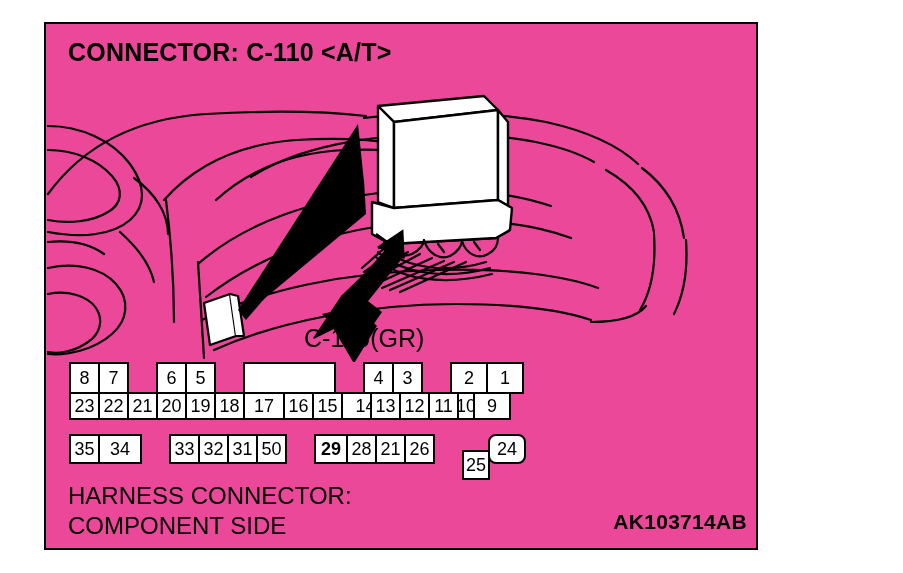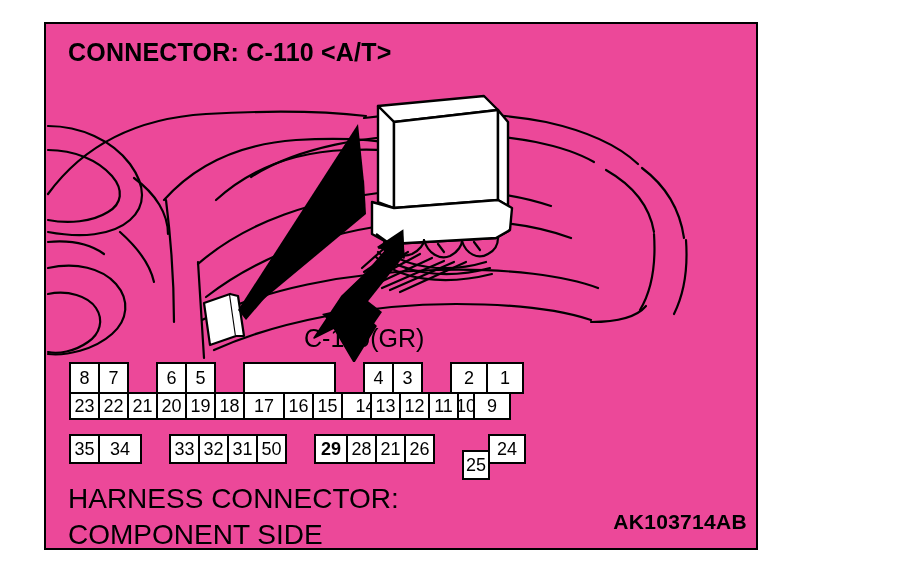--- a/index.html
+++ b/index.html
@@ -88,21 +88,21 @@
   .row-bot .cell    { height: 30px; }
   .row-mid          { margin-top: -2px; }
   .row-bot          { margin-top: -2px; align-items: center; }
   .cell.wide-empty  { }
 
   
   #caption {
     position: absolute;
     left: 22px;
     top: 457px;
-    font-size: 28px;
+    font-size: 24px;
     line-height: 1.27;
     white-space: pre-line;
   }
 
   
   #refcode {
     position: absolute;
     right: 9px;
     bottom: 14px;
     font-size: 21px;
@@ -250,21 +250,21 @@
         <div class="cell" style="width: 31px;">32</div>
         <div class="cell" style="width: 31px;">31</div>
         <div class="cell" style="width: 31px;">50</div>
         <div class="cell blank-slot" style="width: 31px;"></div>
         <div class="cell" style="width: 34px; font-weight: bold;">29</div>
         <div class="cell" style="width: 31px;">28</div>
         <div class="cell" style="width: 31px;">21</div>
         <div class="cell" style="width: 31px;">26</div>
         <div class="cell blank-slot" style="width: 31px;"></div>
         <div class="cell" style="width: 28px; margin-top: 32px;">25</div>
-        <div class="cell" style="width: 38px;">24</div>
+        <div class="cell" style="width: 38px; border-radius: 8px;">24</div>
       </div>
     </div>
 
   <div id="caption">HARNESS CONNECTOR:
 COMPONENT SIDE</div>
 
   <div id="refcode">AK103714AB</div>
 
 </div>
 

